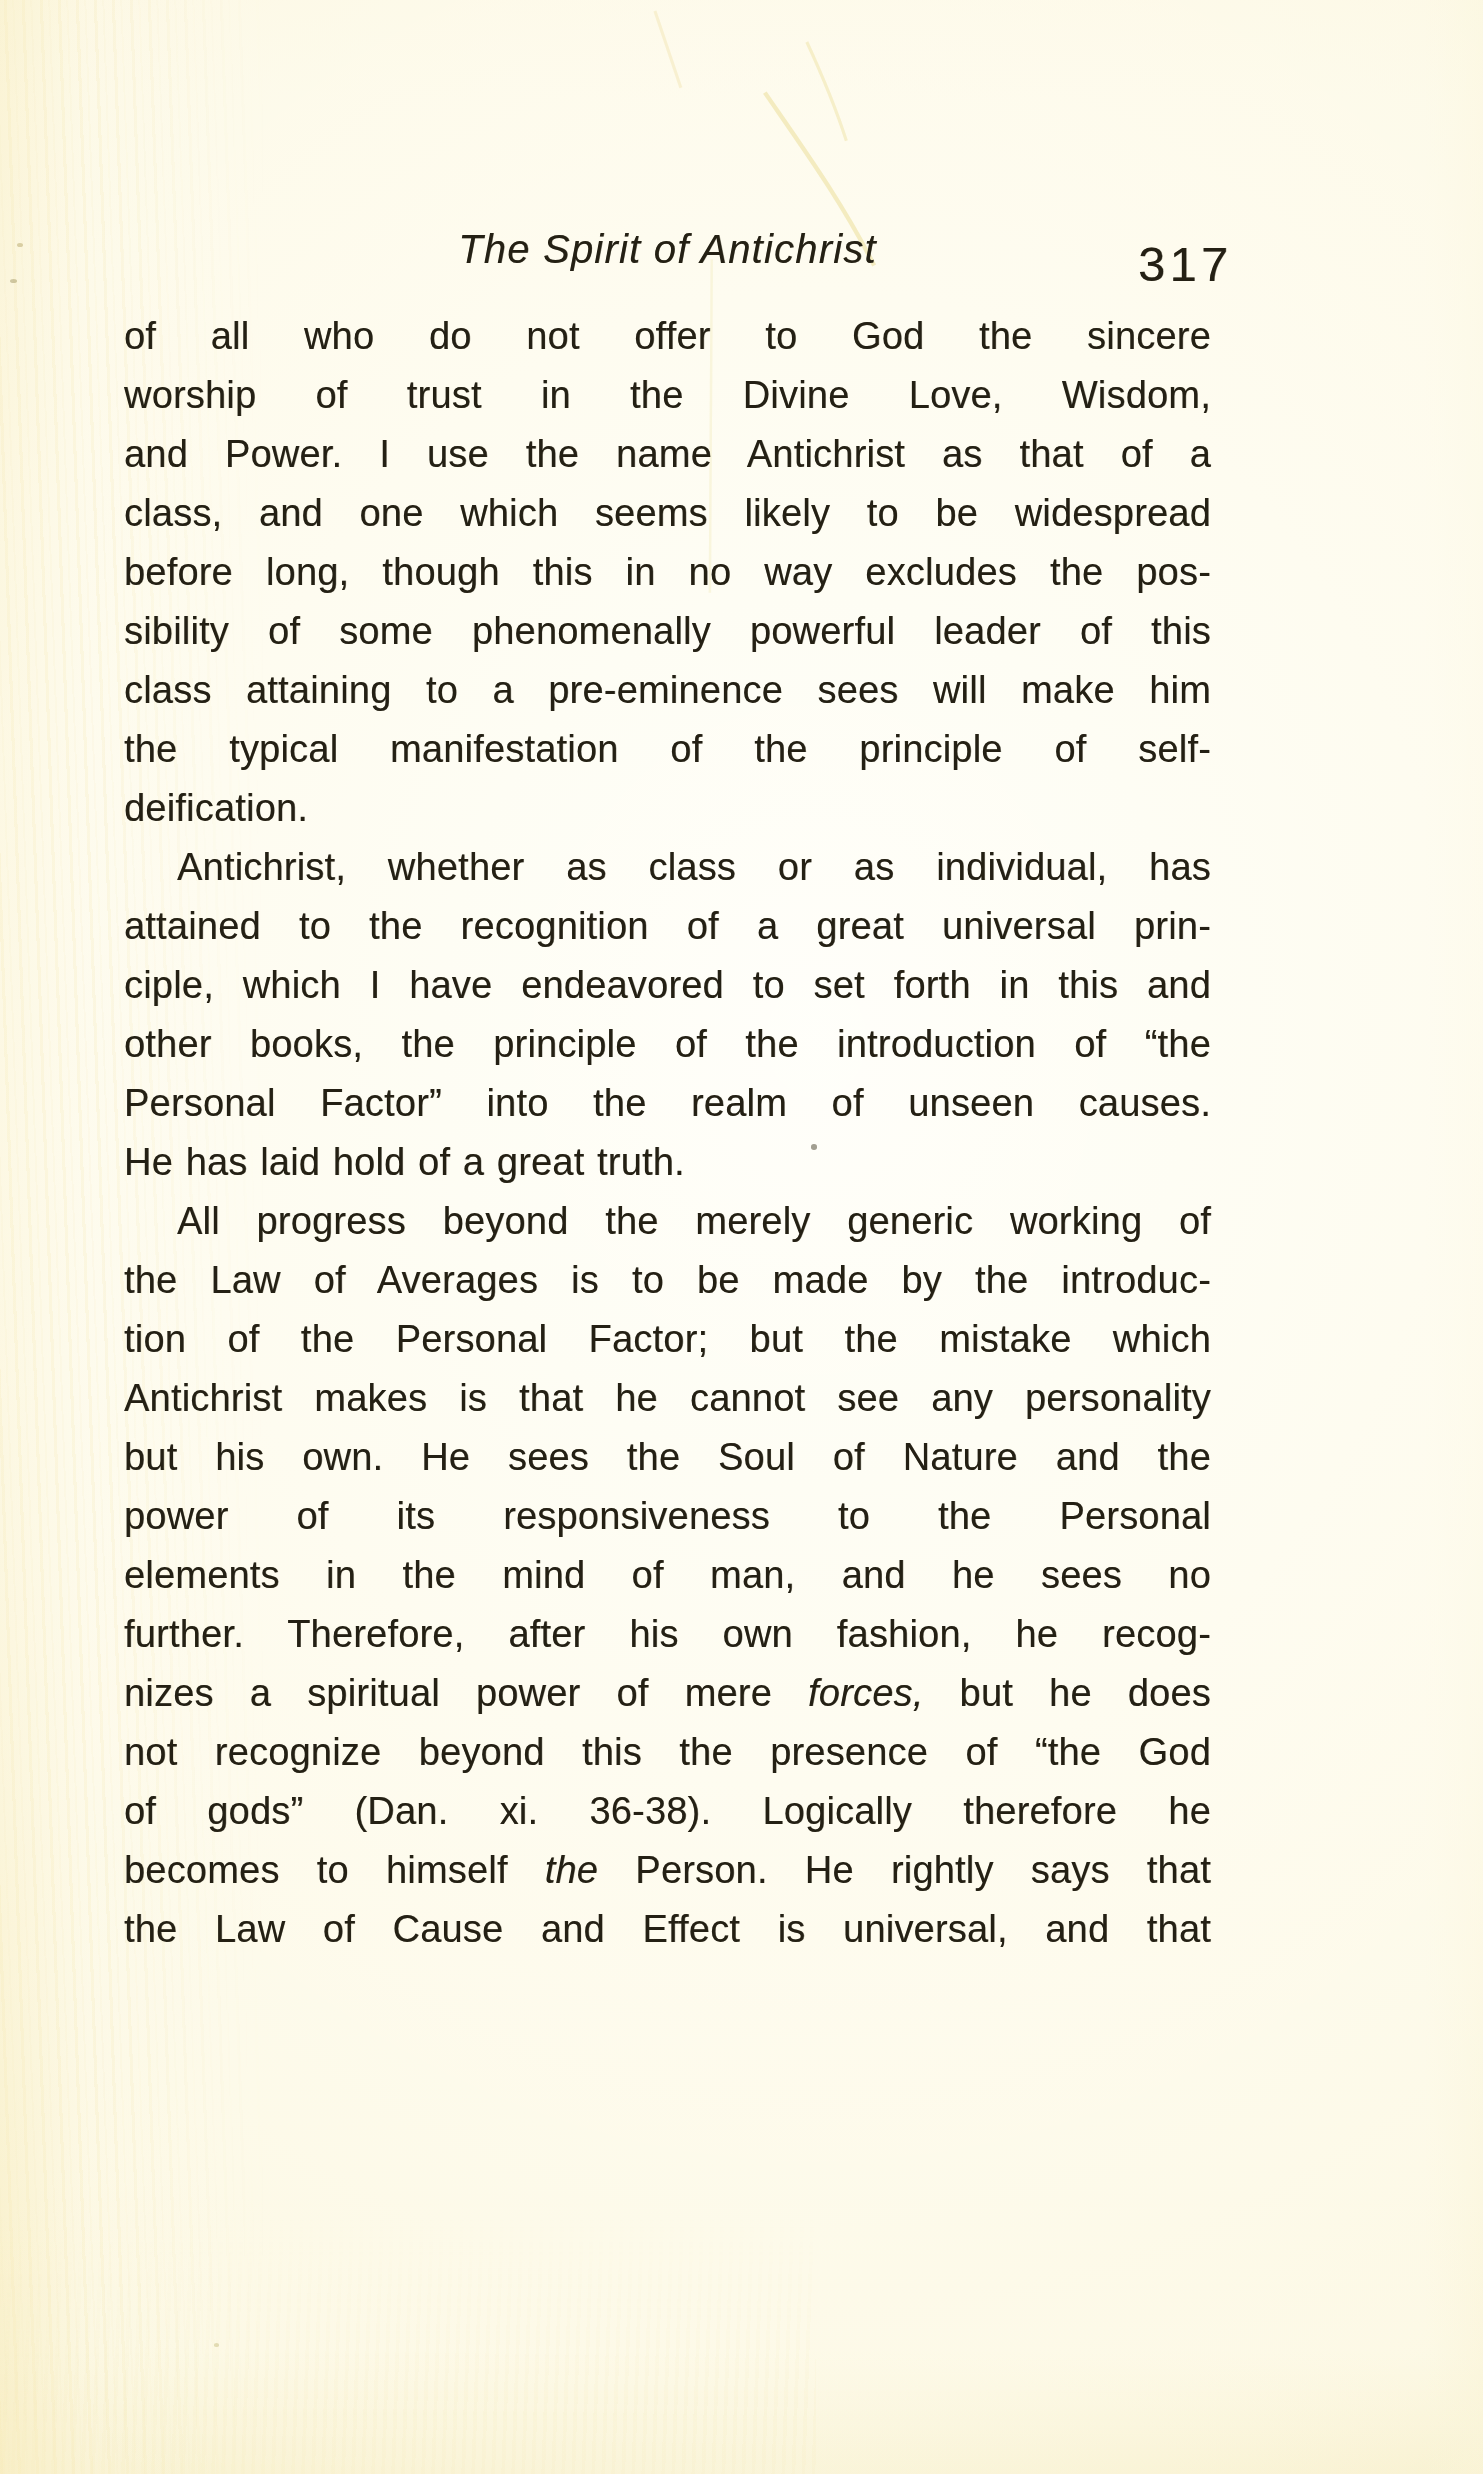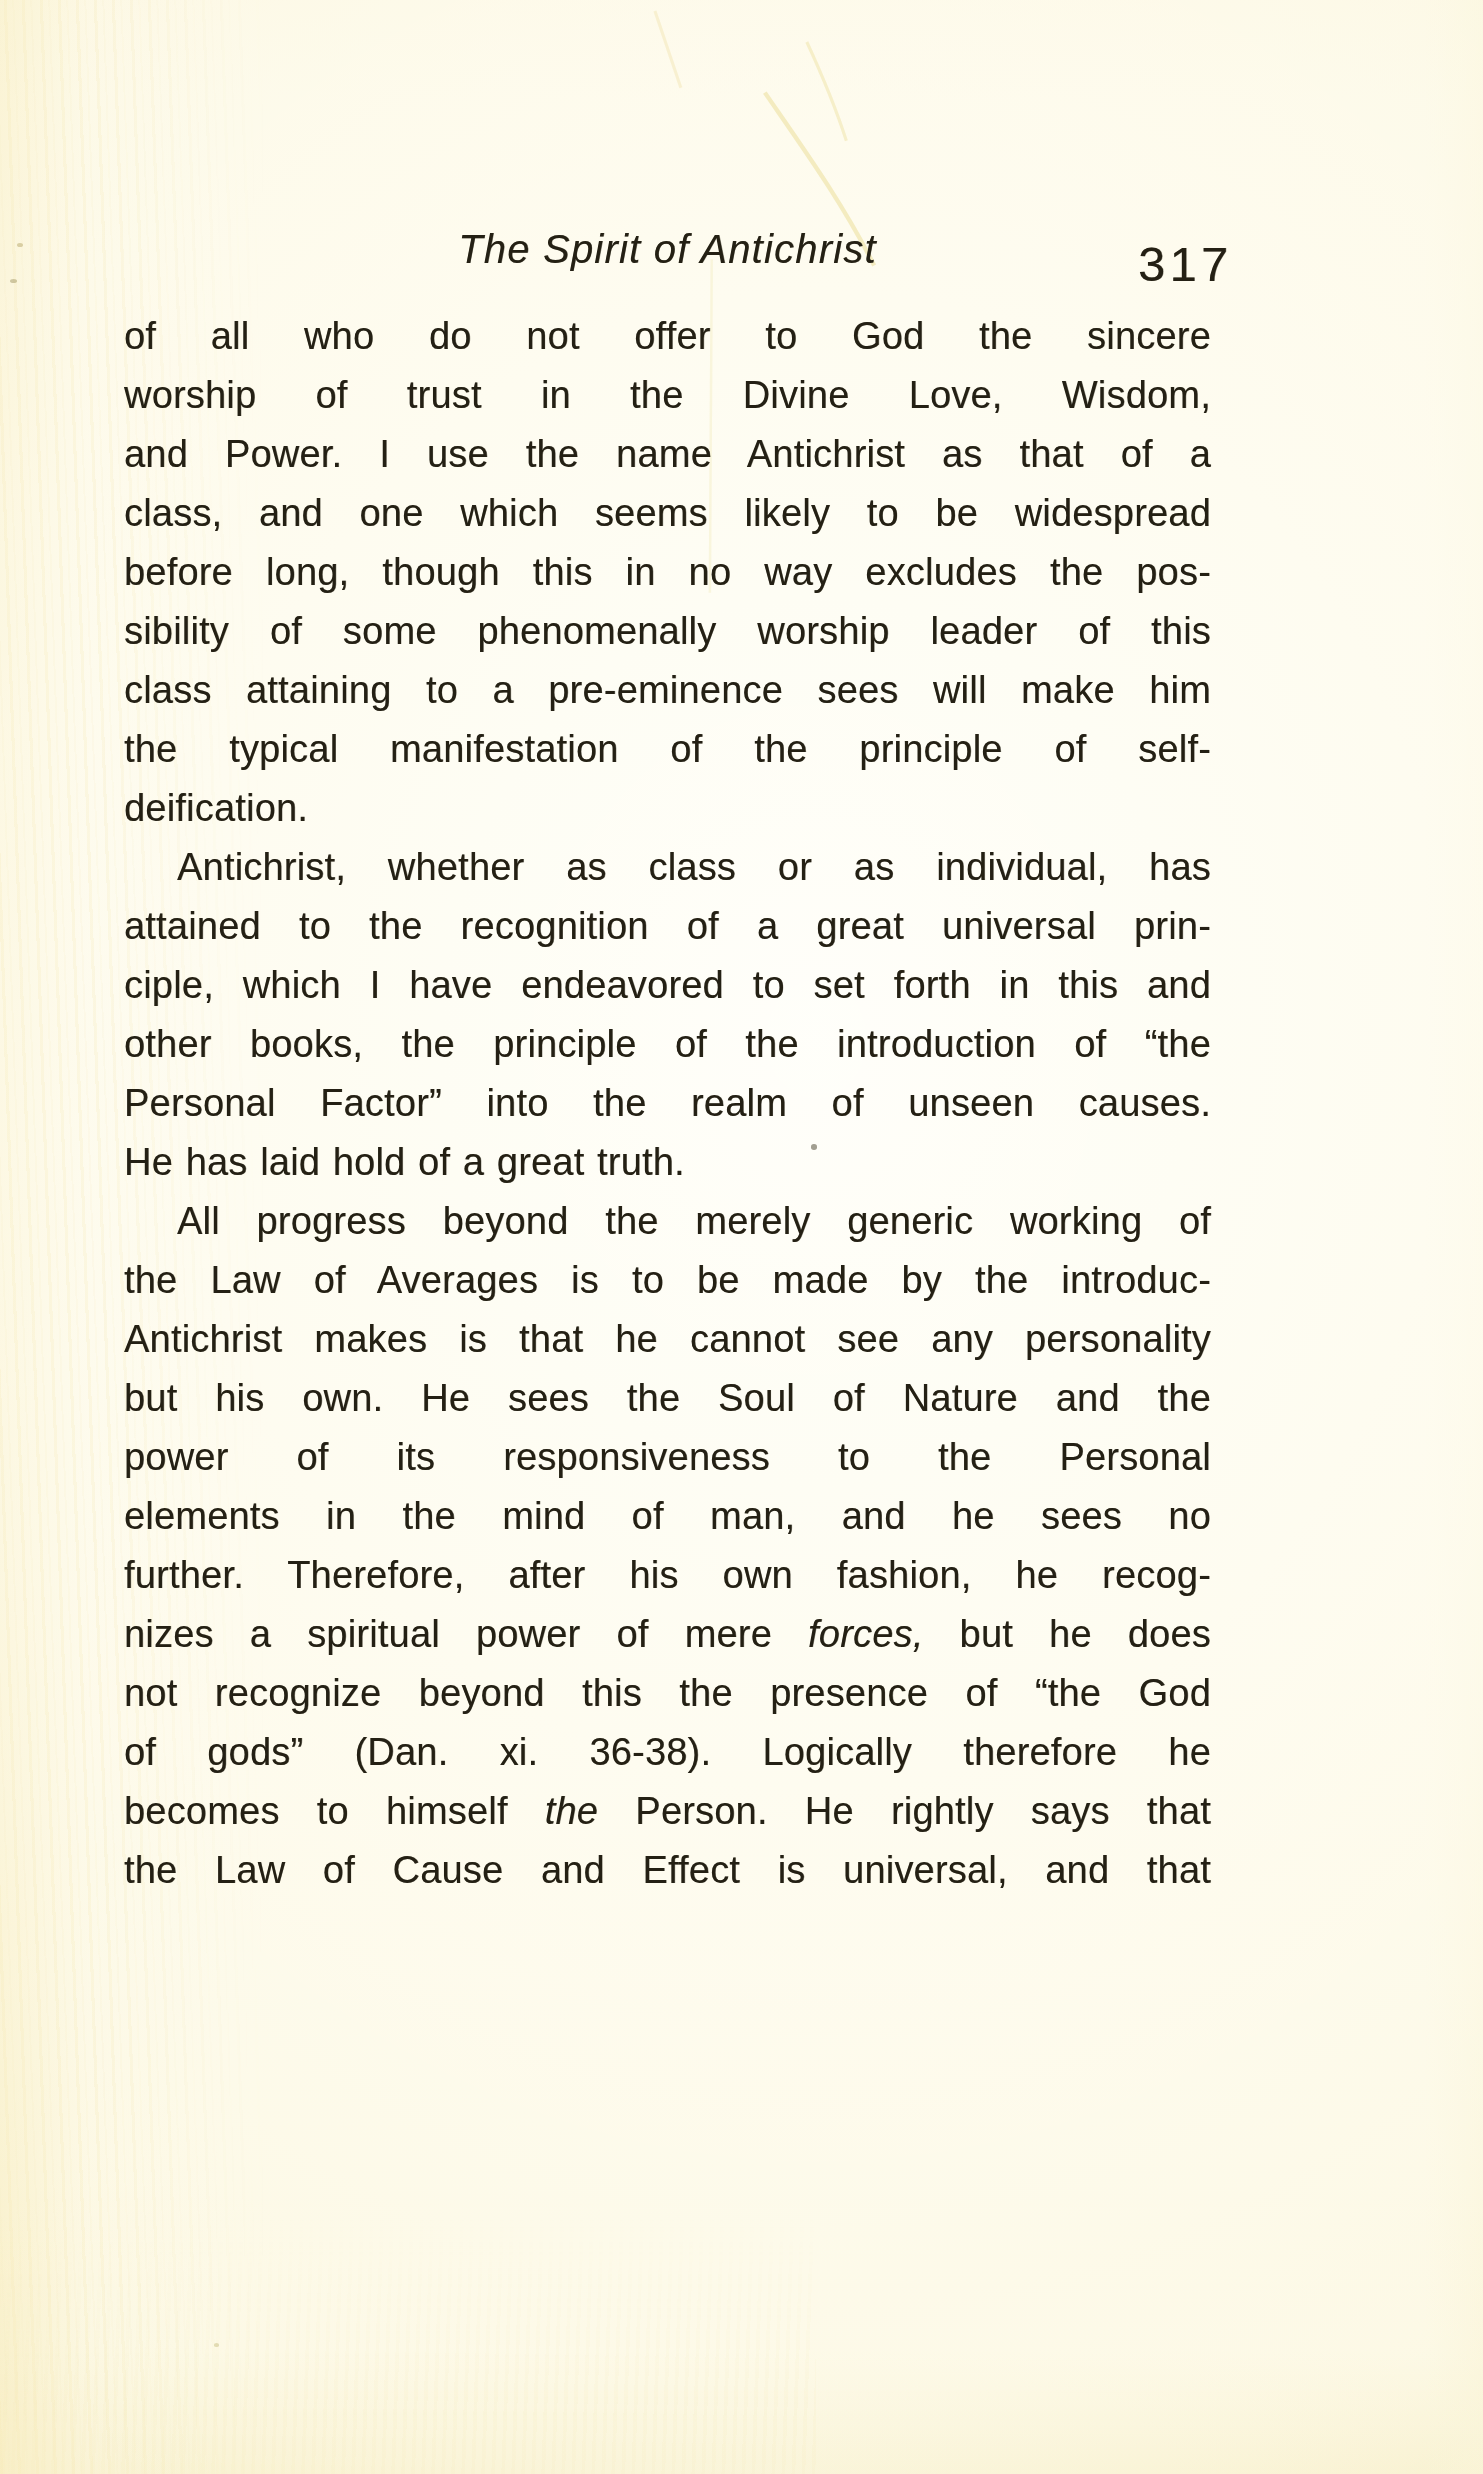--- a/index.html
+++ b/index.html
@@ -129,32 +129,33 @@
   </div>
 
   <div class="folio">317</div>
 
   <div class="body-col">
       <div class="text-line"><span>of all who do not offer to God the sincere</span></div>
       <div class="text-line"><span>worship of trust in the Divine Love, Wisdom,</span></div>
       <div class="text-line"><span>and Power. I use the name Antichrist as that of a</span></div>
       <div class="text-line"><span>class, and one which seems likely to be widespread</span></div>
       <div class="text-line"><span>before long, though this in no way excludes the pos-</span></div>
-      <div class="text-line"><span>sibility of some phenomenally worship leader of this</span></div>
+      <div class="text-line"><span>sibility of some phenomenally powerful leader of this</span></div>
       <div class="text-line"><span>class attaining to a pre-eminence sees will make him</span></div>
       <div class="text-line"><span>the typical manifestation of the principle of self-</span></div>
       <div class="text-line no-just"><span>deification.</span></div>
       <div class="text-line indent"><span>Antichrist, whether as class or as individual, has</span></div>
       <div class="text-line"><span>attained to the recognition of a great universal prin-</span></div>
       <div class="text-line"><span>ciple, which I have endeavored to set forth in this and</span></div>
       <div class="text-line"><span>other books, the principle of the introduction of “the</span></div>
       <div class="text-line"><span>Personal Factor” into the realm of unseen causes.</span></div>
       <div class="text-line no-just"><span>He has laid hold of a great truth.</span></div>
       <div class="text-line indent"><span>All progress beyond the merely generic working of</span></div>
       <div class="text-line"><span>the Law of Averages is to be made by the introduc-</span></div>
+      <div class="text-line"><span>tion of the Personal Factor; but the mistake which</span></div>
       <div class="text-line"><span>Antichrist makes is that he cannot see any personality</span></div>
       <div class="text-line"><span>but his own. He sees the Soul of Nature and the</span></div>
       <div class="text-line"><span>power of its responsiveness to the Personal</span></div>
       <div class="text-line"><span>elements in the mind of man, and he sees no</span></div>
       <div class="text-line"><span>further. Therefore, after his own fashion, he recog-</span></div>
       <div class="text-line"><span>nizes a spiritual power of mere </span><span class="it">forces,</span><span> but he does</span></div>
       <div class="text-line"><span>not recognize beyond this the presence of “the God</span></div>
       <div class="text-line"><span>of gods” (Dan. xi. 36-38). Logically therefore he</span></div>
       <div class="text-line"><span>becomes to himself </span><span class="it">the</span><span> Person. He rightly says that</span></div>
       <div class="text-line"><span>the Law of Cause and Effect is universal, and that</span></div>

